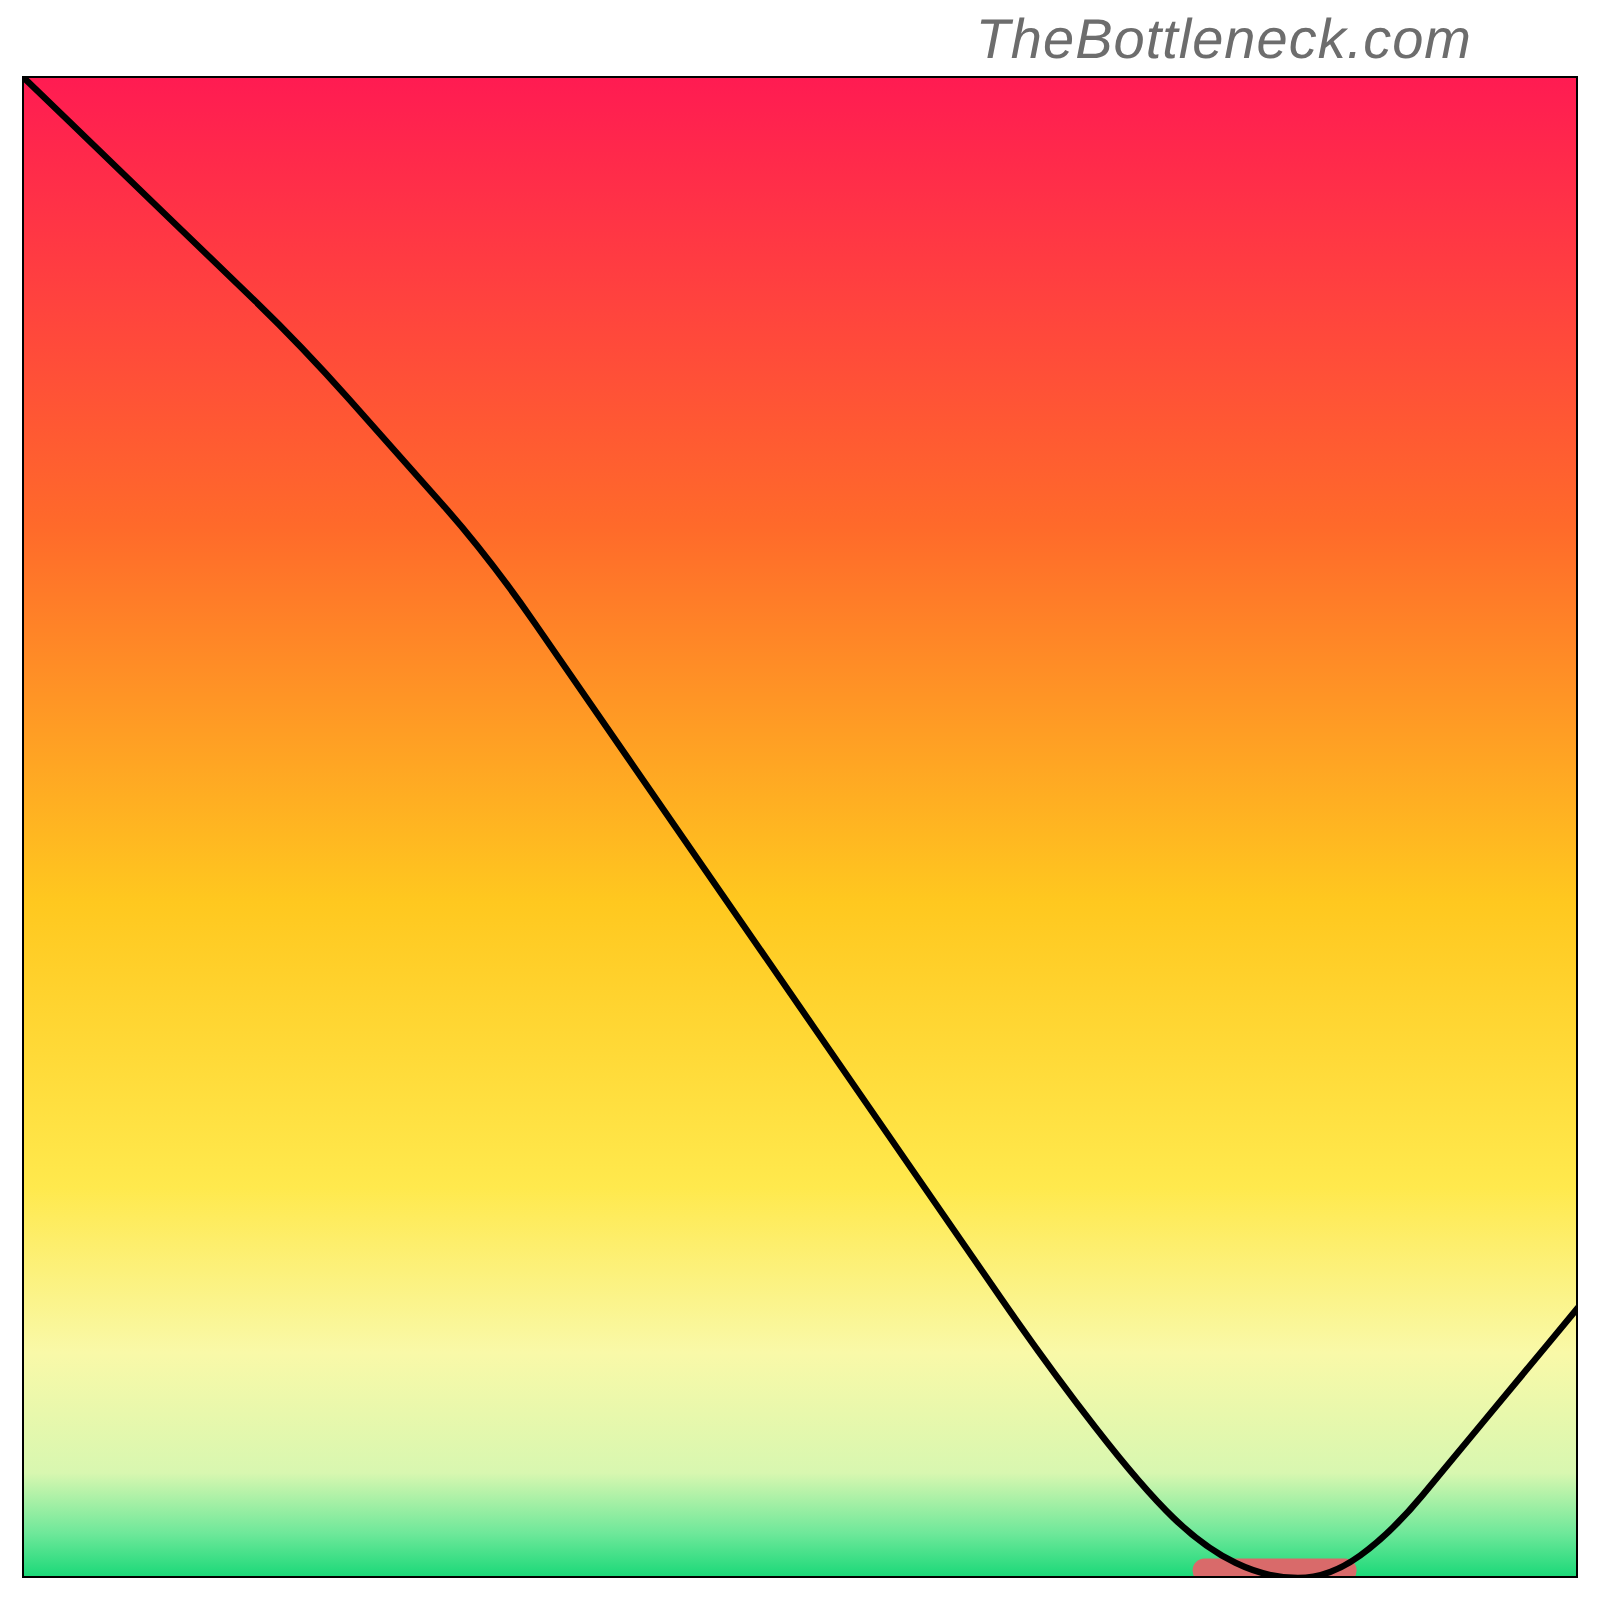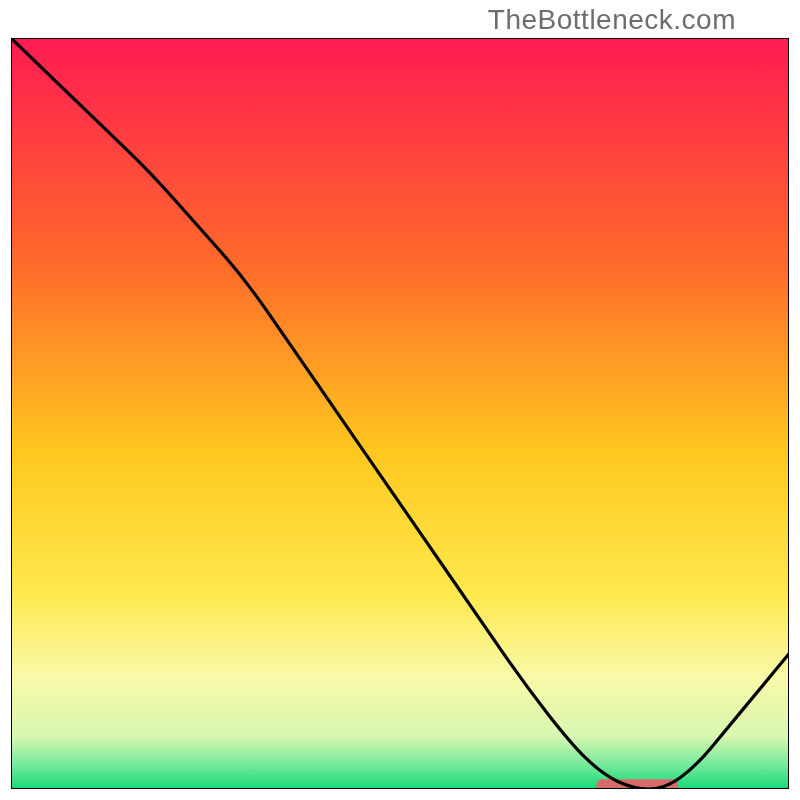--- a/index.html
+++ b/index.html
@@ -1,20 +1,21 @@
 <!DOCTYPE html>
 <html><head>
 <meta charset="utf-8">
 <style>
   * { margin: 0; padding: 0; box-sizing: border-box; }
   html, body { width: 800px; height: 800px; overflow: hidden; background: #fff; }
   .stage {
     position: relative;
     width: 748px;
     height: 800px;
+    font-style: italic;
   }
   .watermark {
     position: absolute;
     top: 4px;
     right: 12px;
     font-family: Arial, Helvetica, sans-serif;
     font-size: 28px;
     font-weight: 400;
     color: #6d6d6d;
     letter-spacing: 0.5px;

